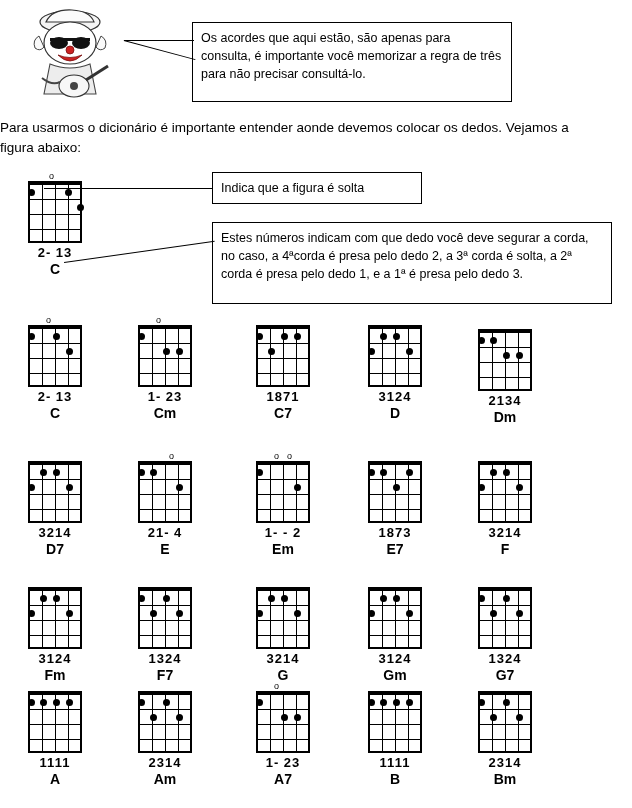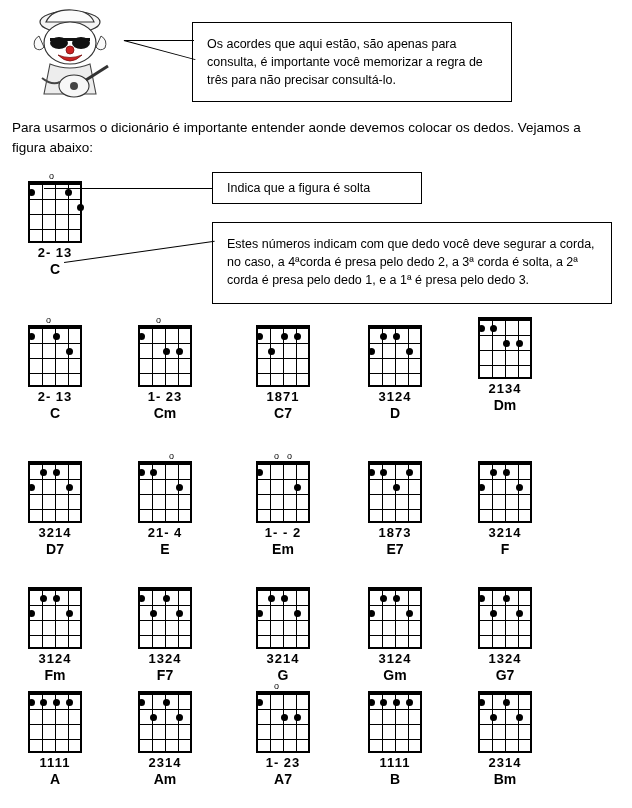--- a/index.html
+++ b/index.html
@@ -19,33 +19,33 @@
   
   .bubble {
     position: absolute;
     border: 1px solid #000;
     background: #ffffff;
     box-sizing: border-box;
     font-size: 12.5px;
     line-height: 1.45;
     padding: 6px 8px;
   }
-  .bubble p { margin: 6px; }
+  .bubble p { margin: 0; }
 
   .leader {
     position: absolute;
     background: #000;
     height: 1px;
     transform-origin: 0 0;
   }
 
   
   .intro {
     position: absolute;
-    left: 12px;
+    left: 0;
     top: 118px;
     width: 600px;
     font-size: 13.5px;
     line-height: 1.5;
   }
 
   
   .chord {
     position: absolute;
     width: 74px;
@@ -265,21 +265,21 @@
           <div class="hline" style="top: 44px;"></div>
           <div class="dot" style="left: 1px; top: 22px;"></div>
           <div class="dot" style="left: 13px; top: 7px;"></div>
           <div class="dot" style="left: 26px; top: 7px;"></div>
           <div class="dot" style="left: 39px; top: 22px;"></div>
         </div>
       </div>
       <div class="fingers">3124</div>
       <div class="cname">D</div>
     </div>
-    <div class="chord" style="left: 468px; top: 308px;">
+    <div class="chord" style="left: 468px; top: 320px;">
       <div class="grid-wrap">
         <div class="open-row"></div>
         <div class="grid">
           <div class="vline" style="left: 12px;"></div>
           <div class="vline" style="left: 25px;"></div>
           <div class="vline" style="left: 38px;"></div>
           <div class="hline" style="top: 14px;"></div>
           <div class="hline" style="top: 29px;"></div>
           <div class="hline" style="top: 44px;"></div>
           <div class="dot" style="left: 1px; top: 7px;"></div>

